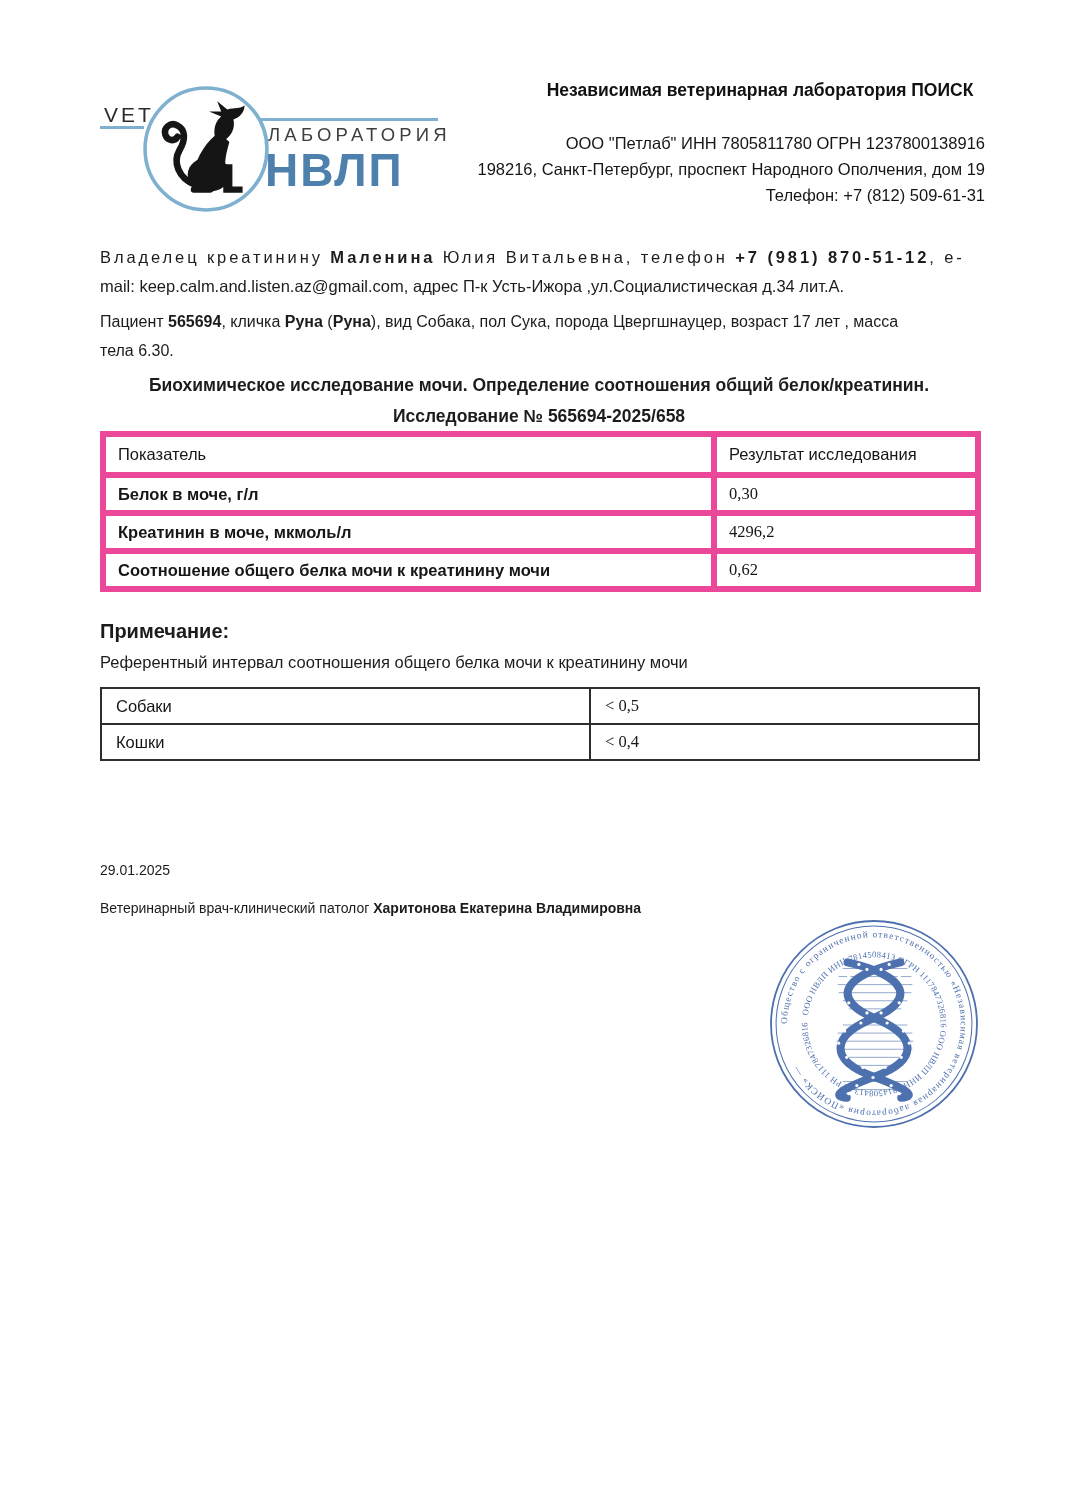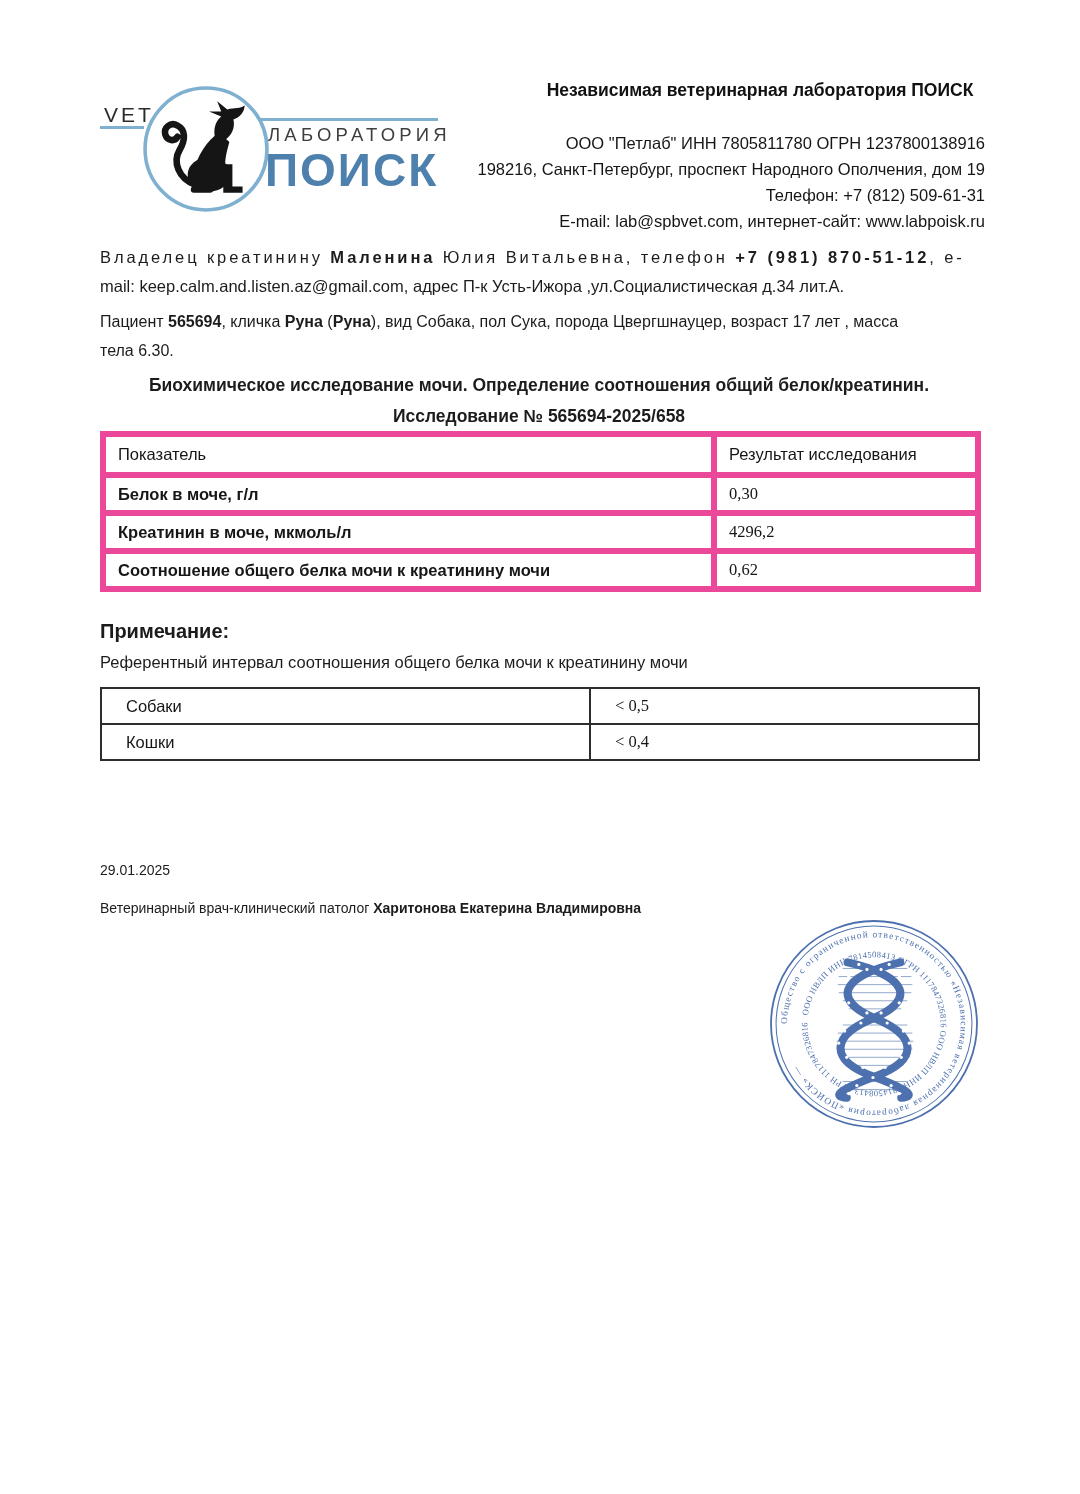--- a/index.html
+++ b/index.html
@@ -34,21 +34,21 @@
   table{border-collapse:collapse;table-layout:fixed;font-size:16.5px;color:#161616;}
   .results-table{position:absolute;left:100px;top:431px;width:875px;}
   .results-table td{border:6px solid #ec4899;padding:6px 12px;vertical-align:middle;}
   .results-table tr.hdr td{padding:8px 12px;}
   .lbl-bold{font-weight:bold;}
   .val{text-align:left;font-family:Liberation Serif, serif;}
 
   .note-title{position:absolute;left:100px;top:620px;font-size:20px;font-weight:bold;}
   .note-text{position:absolute;left:100px;top:653px;font-size:16.5px;}
   .ref-table{position:absolute;left:100px;top:687px;width:878px;}
-  .ref-table td{border:2px solid #2d2d2d;padding:7px 24px;vertical-align:middle;}
+  .ref-table td{border:2px solid #2d2d2d;padding:7px 14px;vertical-align:middle;}
 
   
   .report-date{position:absolute;left:100px;top:862px;font-size:14px;}
   .doctor-line{position:absolute;left:100px;top:900px;font-size:14px;}
 
   
   .stamp{position:absolute;left:768px;top:918px;width:212px;height:212px;opacity:.9;}
   .stamp text{font-family:"Liberation Serif","DejaVu Serif",serif;}
 </style>
 </head>
@@ -65,29 +65,28 @@
         <ellipse cx="66" cy="88" rx="21" ry="17"></ellipse>
         <path d="M50,88 C54,70 64,54 76,47 L86,56 C82,70 80,80 84,92 Z"></path>
         <path d="M72,52 C70,44 72,36 78,31 L66,26 L78,26 L74,16 L84,24 C91,22 97,24 101,20 C101,27 96,32 90,34 C92,42 88,50 82,54 Z"></path>
         <path d="M80,78 L89,78 L89,100 L99,100 L99,106 L80,106 Z"></path>
         <rect x="48" y="100" width="22" height="6" rx="3"></rect>
         <path d="M52,98 C36,92 30,76 37,64 C43,54 43,44 35,40 C28,36 21,42 23,49 C25,55 32,56 35,51" fill="none" stroke="#151515" stroke-width="6.5" stroke-linecap="round"></path>
       </g>
     </svg>
     <div class="logo-line-right"></div>
     <div class="logo-lab">ЛАБОРАТОРИЯ</div>
-    <div class="logo-poisk">ПОИСК</div>
+    <div class="logo-poisk">НВЛП</div>
   </div>
 
   <div class="org-title">Независимая ветеринарная лаборатория ПОИСК</div>
   <div class="org-info">
     <div>ООО "Петлаб" ИНН 7805811780 ОГРН 1237800138916</div>
     <div>198216, Санкт-Петербург, проспект Народного Ополчения, дом 19</div>
     <div>Телефон: +7 (812) 509-61-31</div>
-    <div>E-mail: lab@spbvet.com, интернет-сайт: www.labpoisk.ru</div>
   </div>
 
   <div class="owner">
     <div class="l1"><span>Владелец креатинину </span><b>Маленина</b><span> Юлия Витальевна, телефон </span><b>+7 (981) 870-51-12</b><span>, e-</span></div>
     <div>mail: keep.calm.and.listen.az@gmail.com, адрес П-к Усть-Ижора ,ул.Социалистическая д.34 лит.А.</div>
   </div>
 
   <div class="patient">
     <div><span>Пациент </span><b>565694</b><span>, кличка </span><b>Руна</b><span> (</span><b>Руна</b><span>), вид Собака, пол Сука, порода Цвергшнауцер, возраст 17 лет , масса</span></div>
     <div>тела 6.30.</div>

